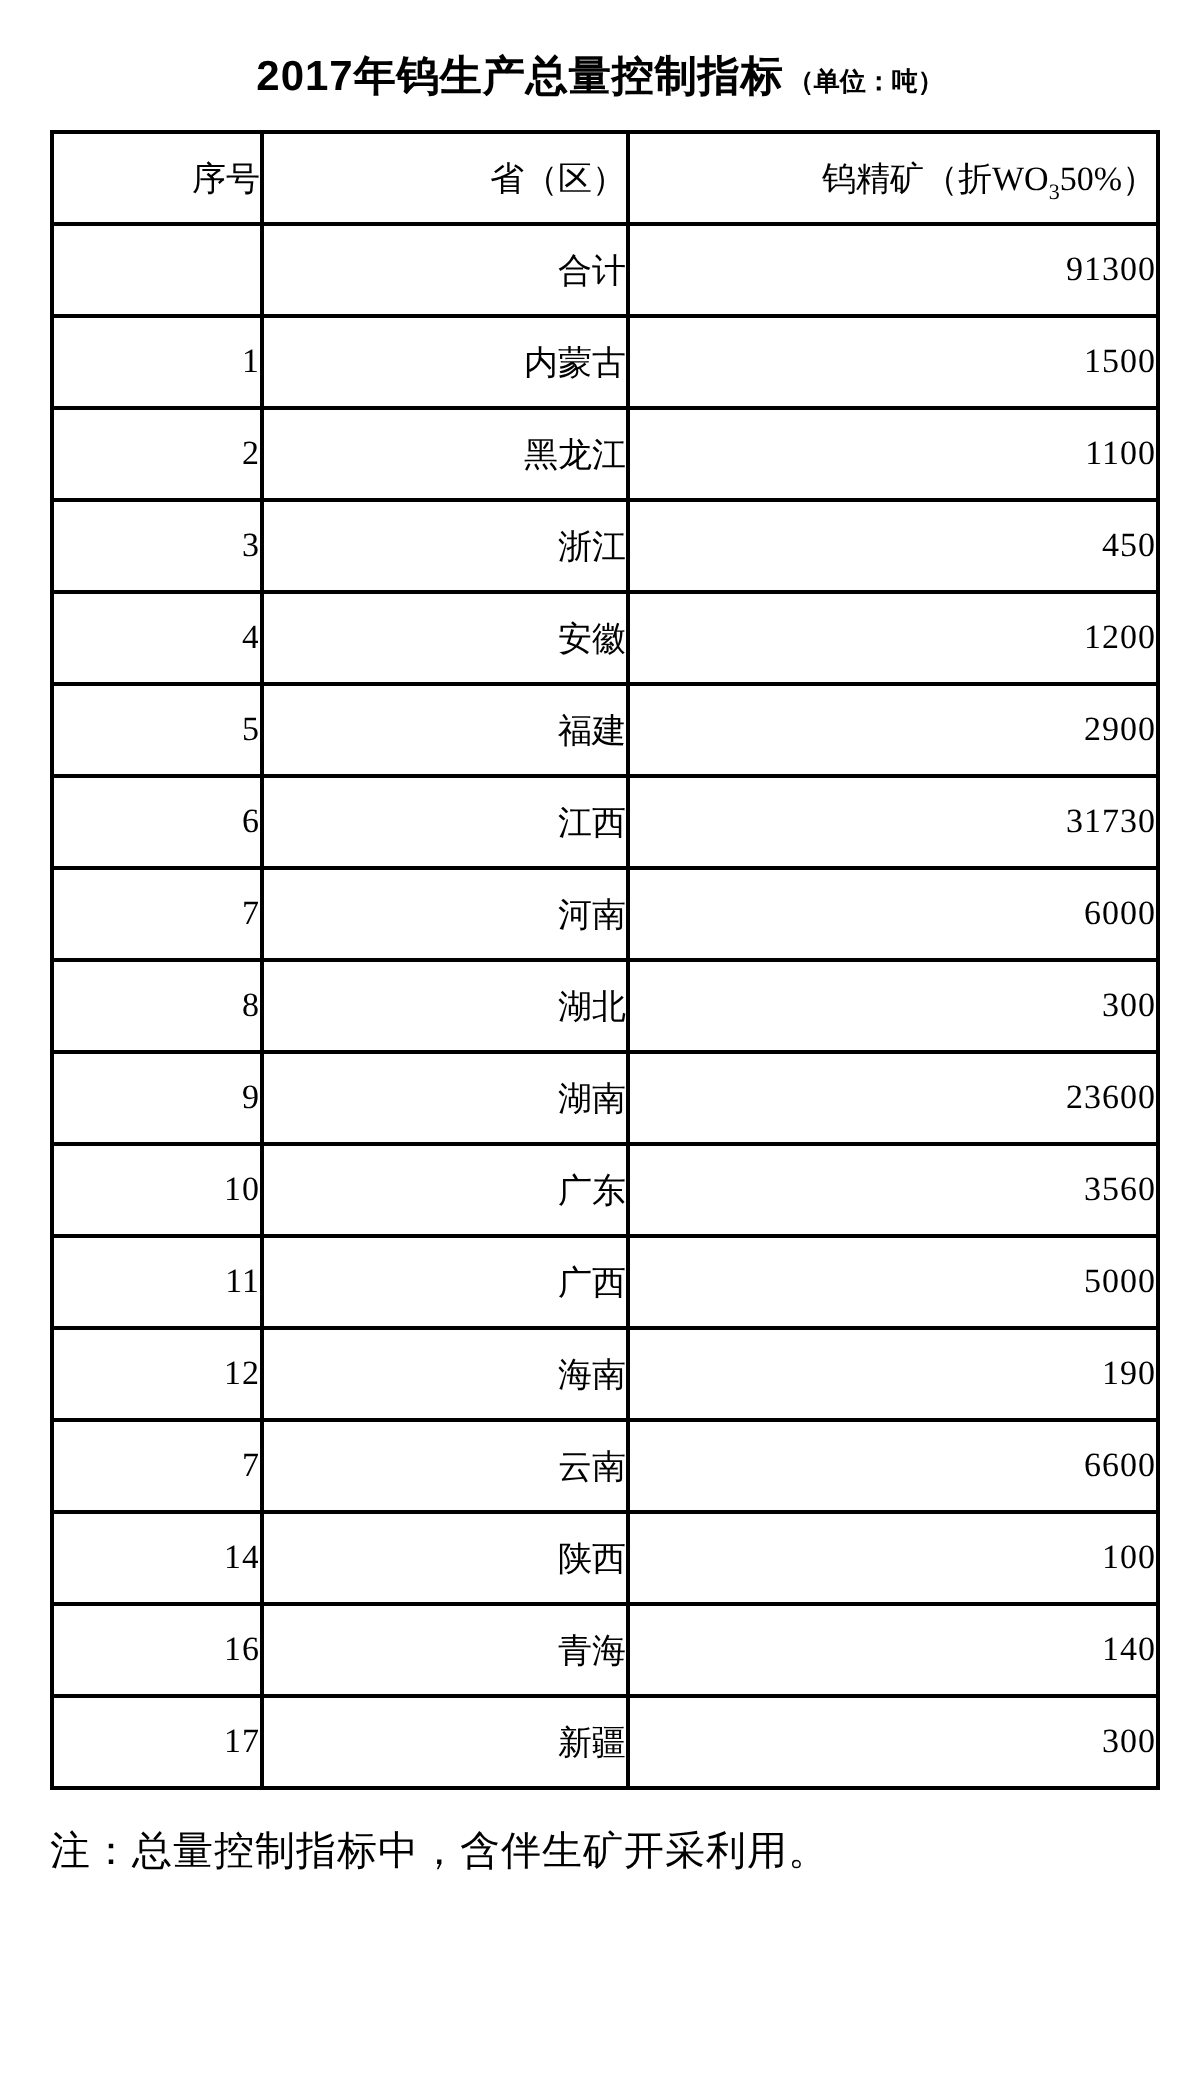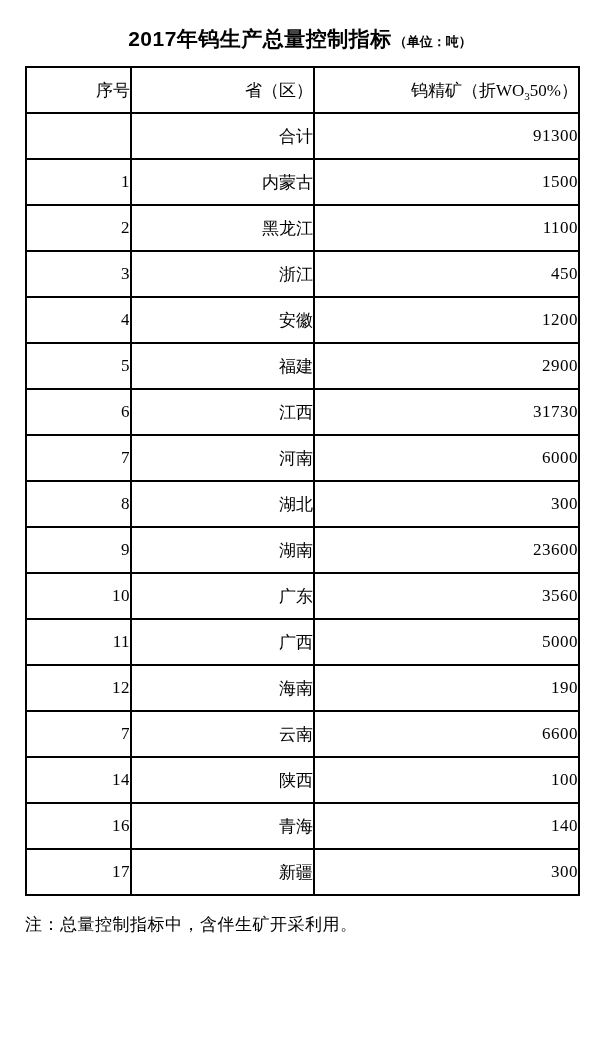--- a/index.html
+++ b/index.html
@@ -65,21 +65,21 @@
     line-height: 0;
   }
   td.num {
     font-family: "Liberation Serif", serif;
     font-size: 18px;
     letter-spacing: 0.5px;
     border-radius: 14px;
   }
   .note {
     margin: 17px 0 0 25px;
-    font-size: 17px;
+    font-size: 20px;
     font-family: "Liberation Serif", serif;
     letter-spacing: 0.5px;
   }
 </style>
 </head>
 <body>
 
 <div class="page">
 
   <div class="title">

